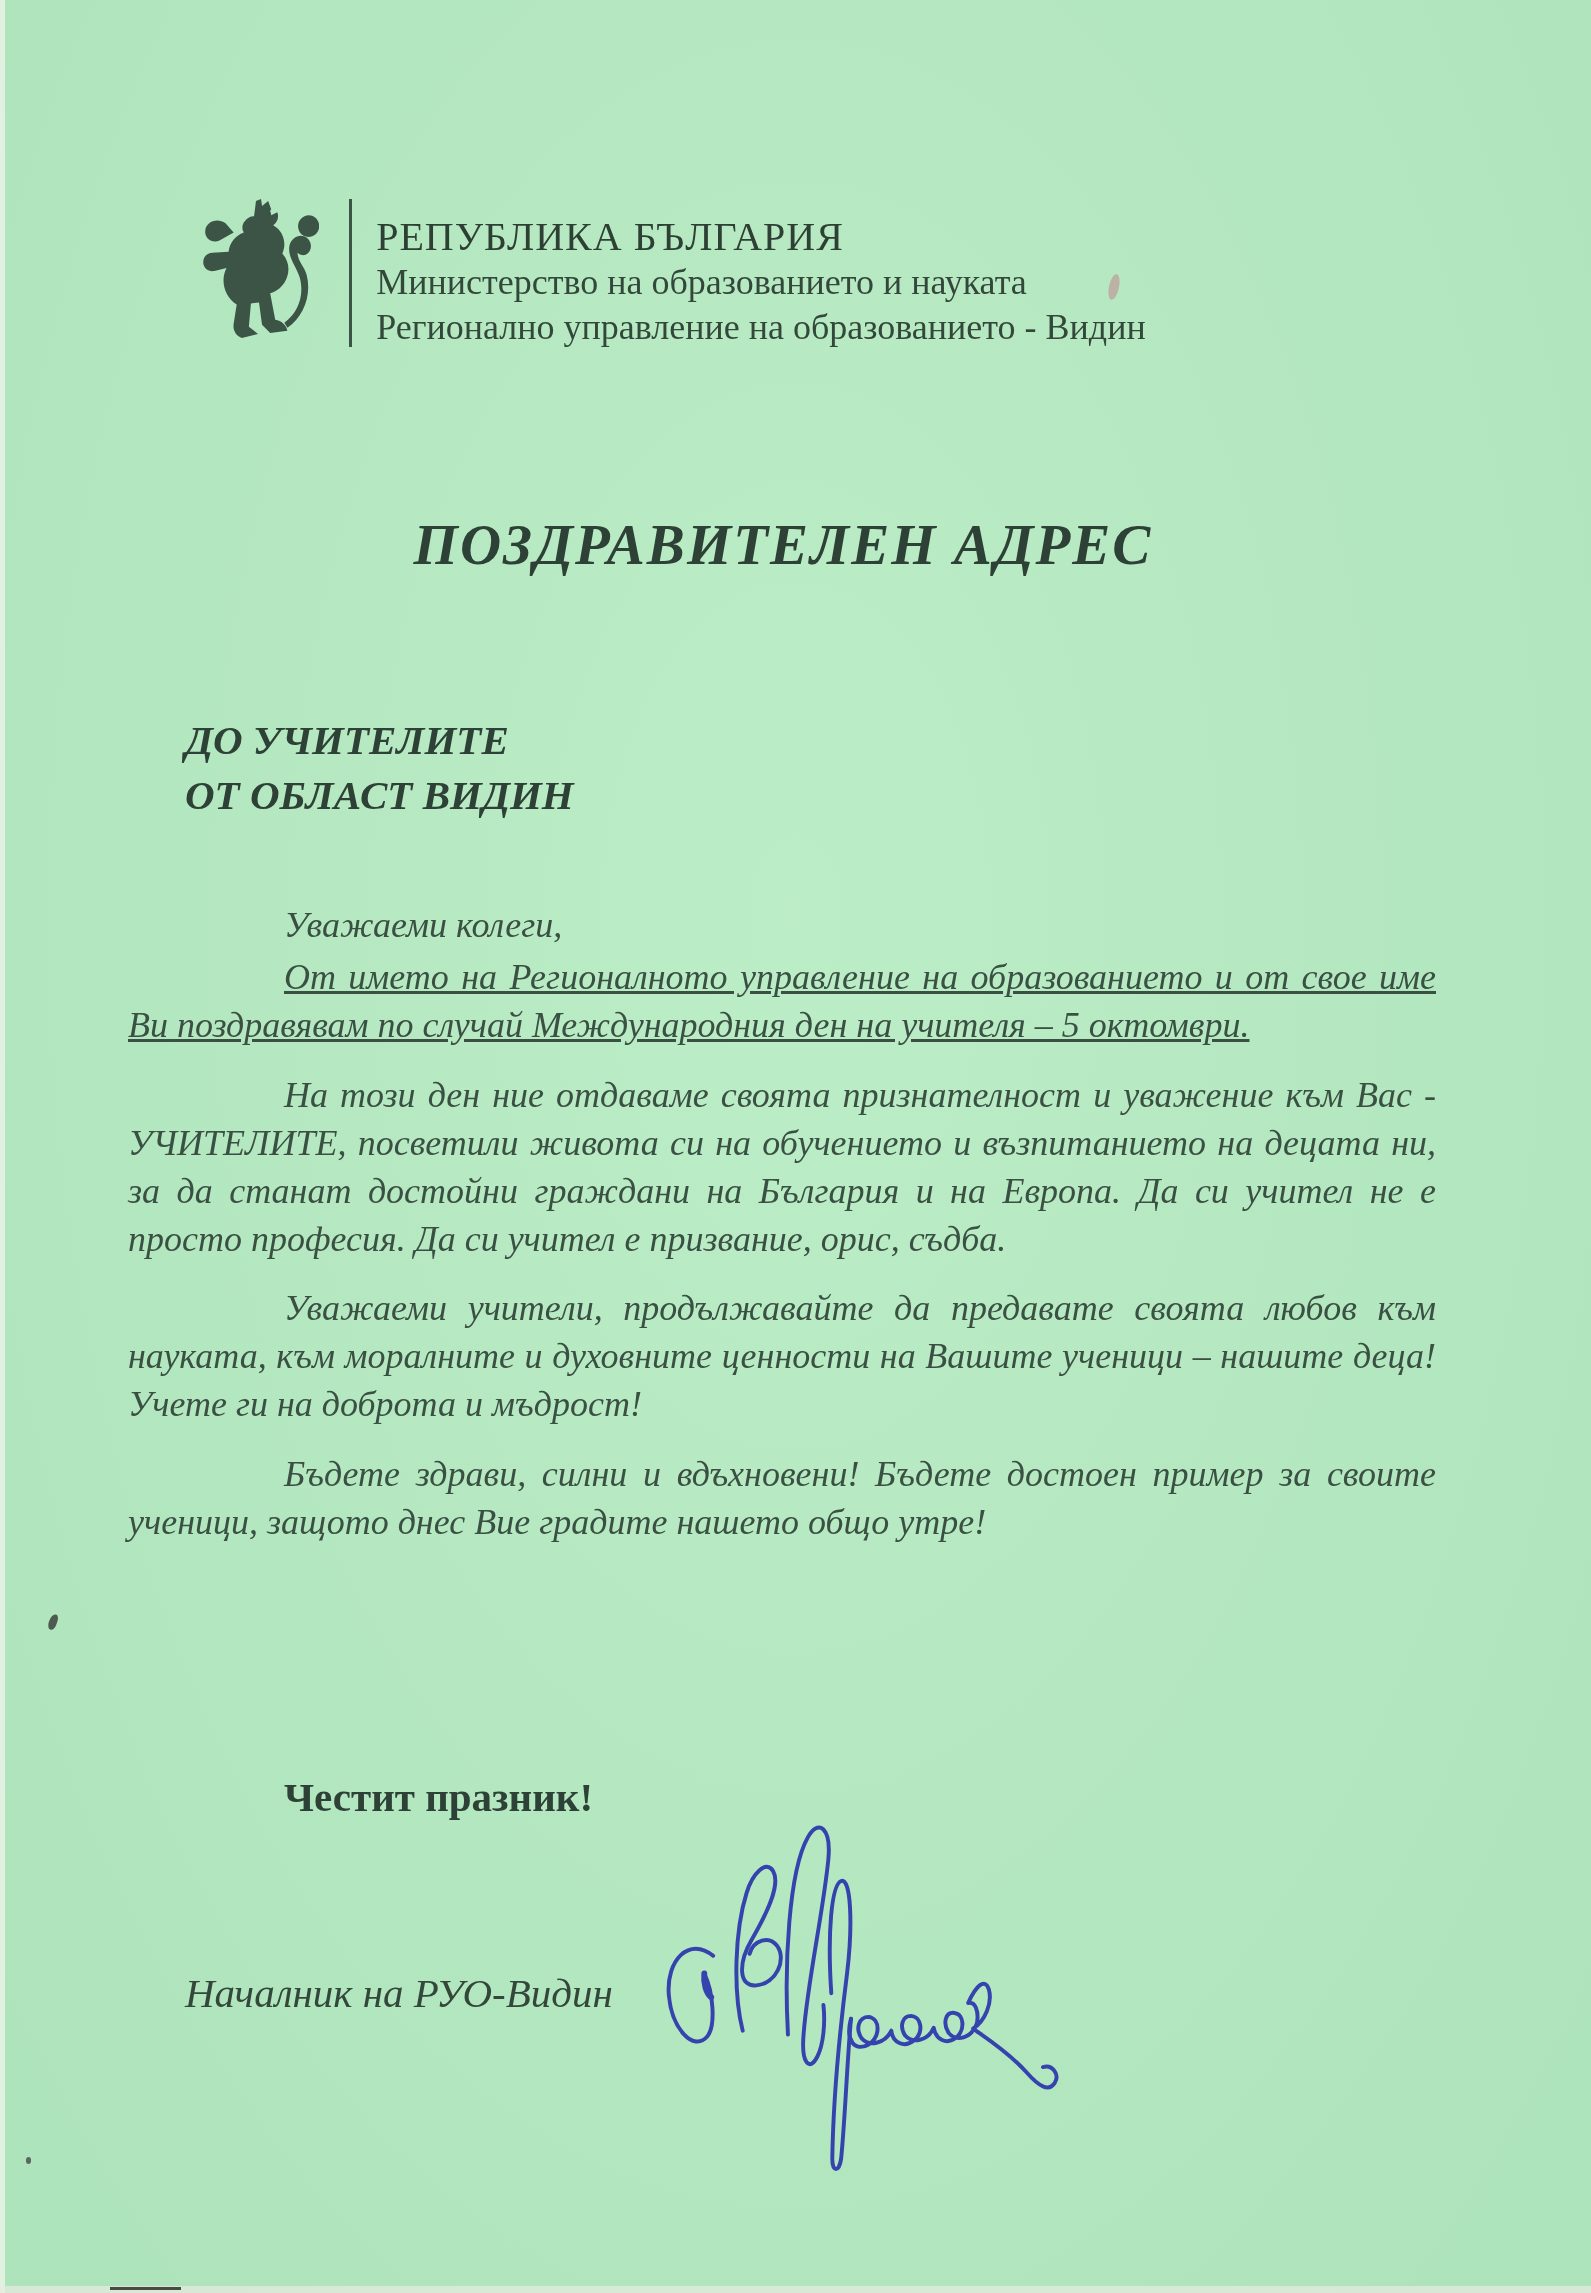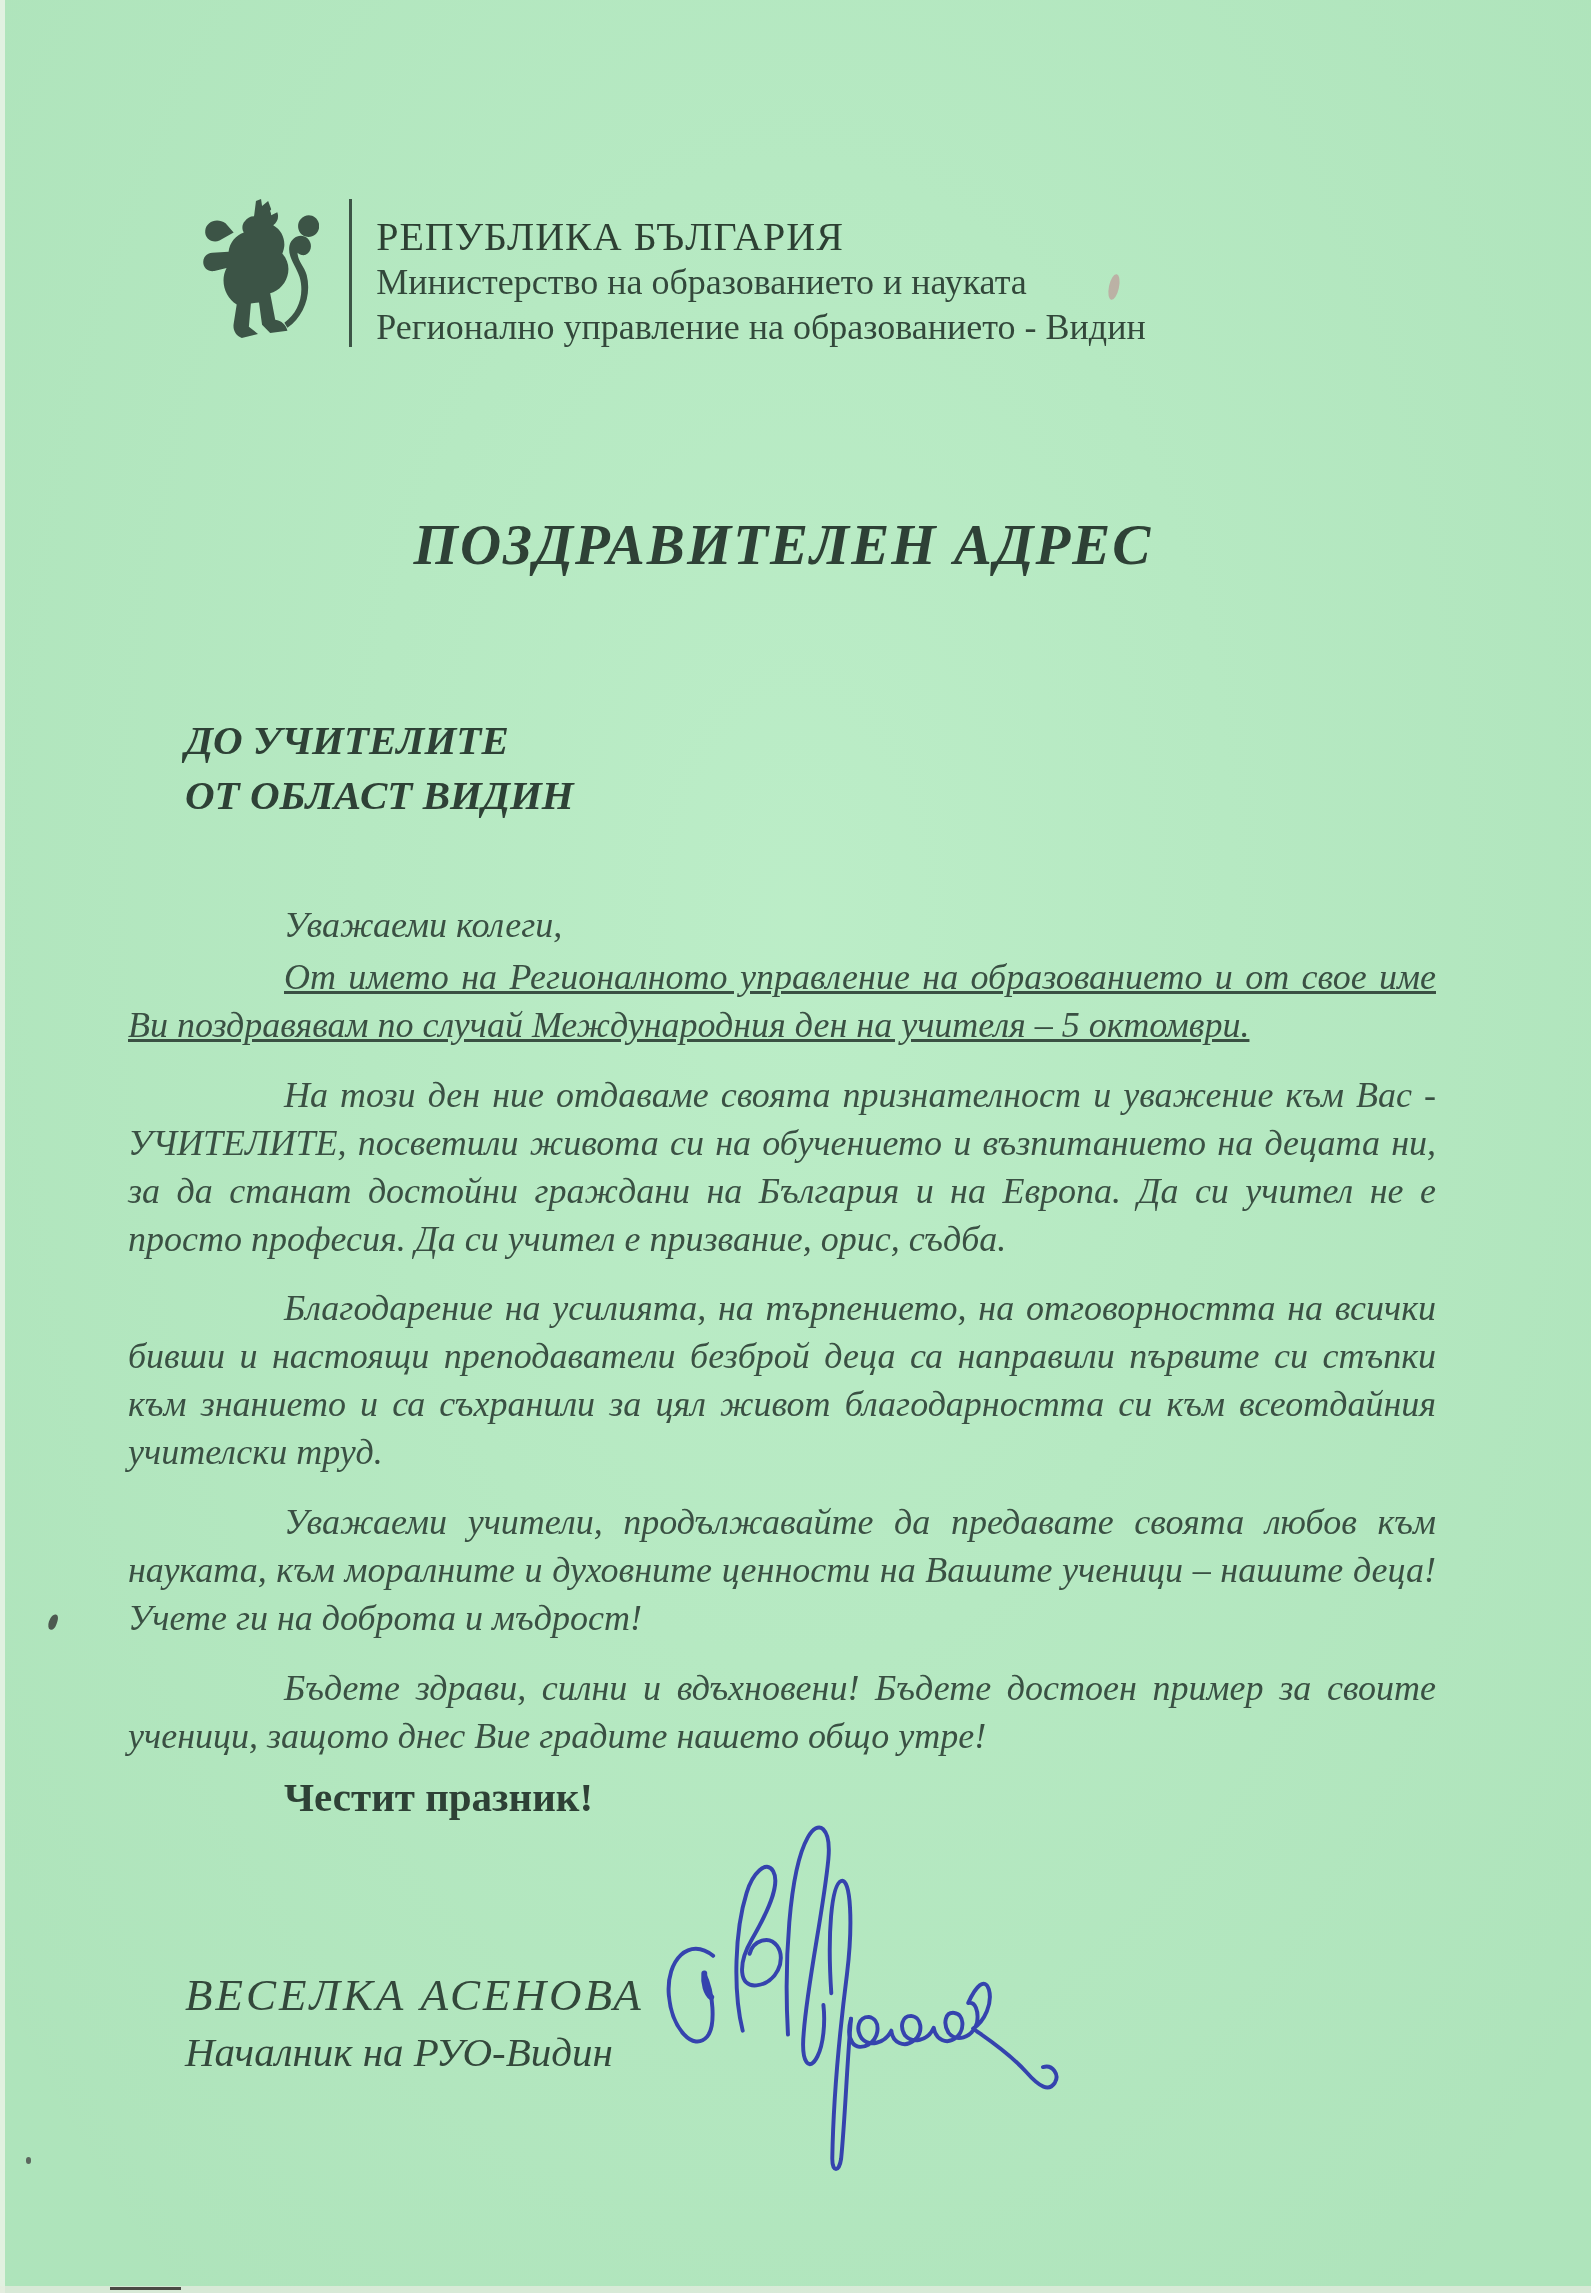--- a/index.html
+++ b/index.html
@@ -91,29 +91,27 @@
 
   <div class="addressee">
     <div>ДО УЧИТЕЛИТЕ</div>
     <div>ОТ ОБЛАСТ ВИДИН</div>
   </div>
 
   <div class="body">
     <p class="salutation">Уважаеми колеги,</p>
     <p class="cont">От  името на Регионалното управление на образованието и от свое име Ви поздравявам по случай Международния ден на учителя – 5 октомври.</p>
     <p>На този ден ние отдаваме своята признателност и уважение към Вас - УЧИТЕЛИТЕ, посветили живота си на обучението и възпитанието на децата ни, за да станат достойни граждани на България и на Европа. Да си учител не е просто професия. Да си учител е призвание, орис, съдба.</p>
-    <p>Благодарение на усилията, на търпението, на отговорността на всички бивши и настоящи преподаватели безброй деца са направили първите си стъпки към знанието и са съхранили за цял живот благодарността си към всеотдайния учителски труд.</p>
     <p>Уважаеми учители, продължавайте да предавате своята любов към науката, към моралните и духовните ценности на Вашите ученици – нашите деца! Учете ги на доброта и мъдрост!</p>
     <p>Бъдете здрави, силни и вдъхновени! Бъдете достоен пример за своите ученици, защото днес Вие градите нашето общо утре!</p>
   </div>
 
   <div class="closing">Честит празник!</div>
 
   <div class="sig-block">
-    <div class="sig-name">ВЕСЕЛКА АСЕНОВА</div>
     <div class="sig-title">Началник на РУО-Видин</div>
   </div>
 
   <svg class="signature-svg" width="424" height="384" viewBox="0 0 430 390" aria-hidden="true">
     <g fill="none" stroke="#3543ae" stroke-width="4" stroke-linecap="round" stroke-linejoin="round">
       <path d="M76 142 C52 122 28 146 31 182 C34 216 56 240 70 224 C79 213 76 178 67 160"></path>
       <path d="M67 160 C66 170 69 180 74 184" stroke-width="6"></path>
       <path d="M106 218 C96 178 98 116 110 78 C116 58 130 44 137 56 C145 70 130 100 115 126 C101 150 102 174 120 172 C140 170 151 146 141 132 C133 121 117 126 113 140"></path>
       <path d="M152 222 C148 150 153 56 172 22 C183 2 196 12 193 44 C188 96 172 168 168 220 C165 252 174 260 182 244 C188 232 190 210 188 192"></path>
       <path d="M196 180 C192 120 196 70 206 66 C216 62 218 110 212 160 C205 215 198 290 197 348 C197 362 204 362 206 348 C210 308 212 250 216 206"></path>

